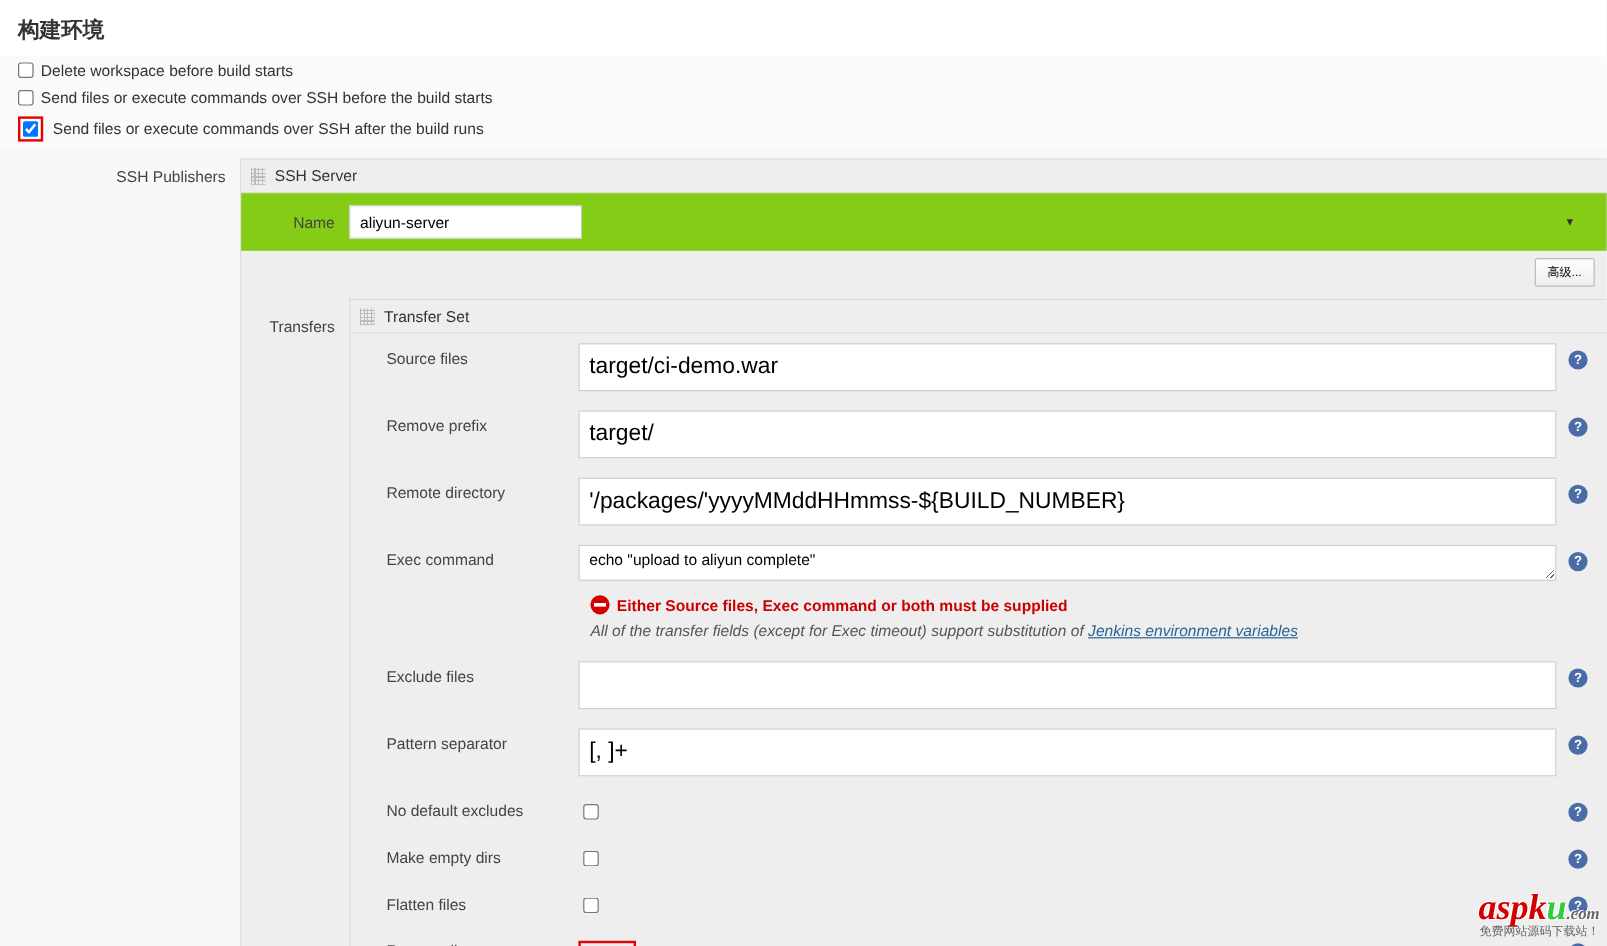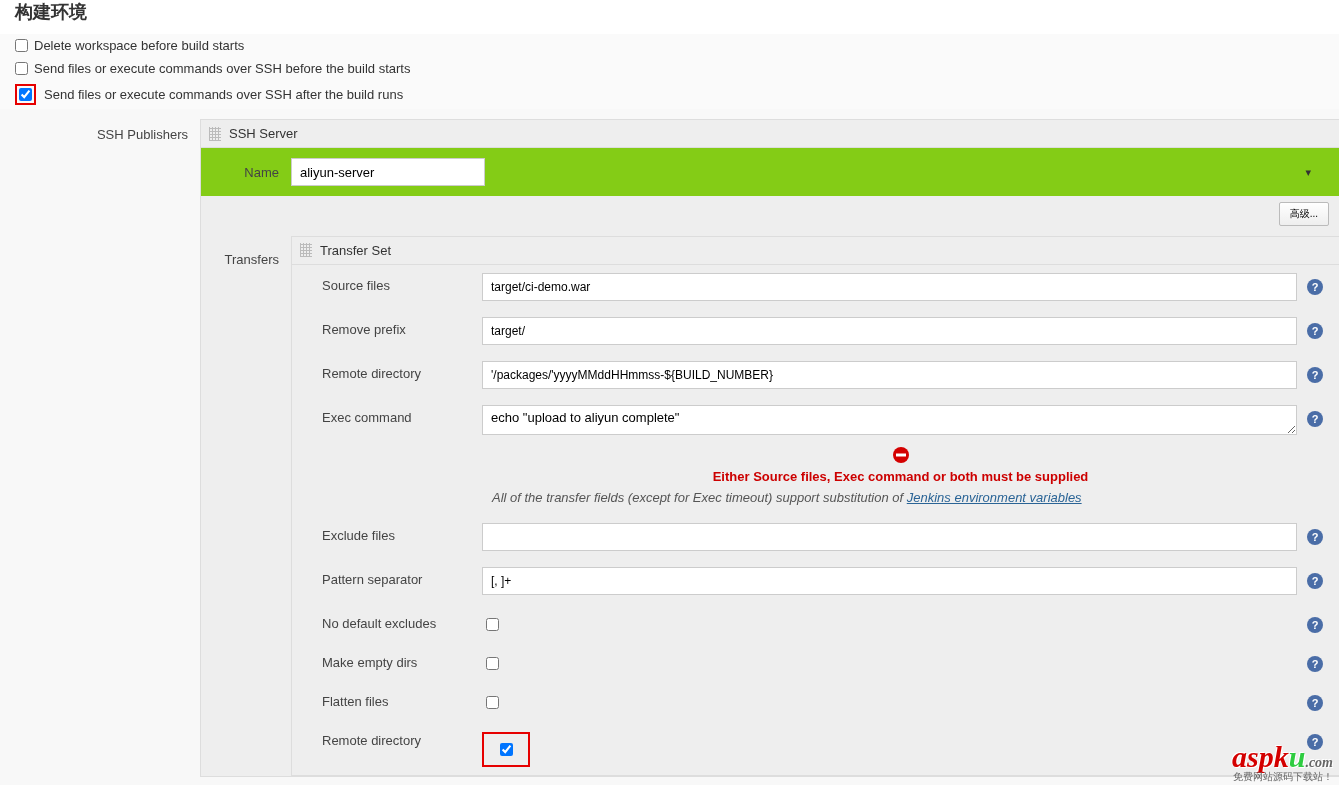--- a/index.html
+++ b/index.html
@@ -6,21 +6,21 @@
   body {
     margin: 0;
     font-family: Arial, "Microsoft YaHei", sans-serif;
     font-size: 13px;
     color: #333;
     background: #fff;
   }
   .section-title {
     font-size: 18px;
     font-weight: bold;
-    padding: 0 15px 10px;
+    padding: 13px 15px 10px;
   }
   .checkbox-row {
     padding: 4px 15px;
     background: #fafafa;
     display: flex;
     align-items: center;
     gap: 6px;
   }
   .checkbox-row input { margin: 0; }
   .hl-box {
@@ -126,40 +126,40 @@
   }
   .transfer-panel {
     flex: 1;
     background: #eee;
     border: 1px solid #ddd;
     border-right: none;
     margin-right: 0;
   }
   .transfer-header {
     display: flex;
-    align-items: flex-start;
+    align-items: center;
     padding: 6px 8px;
     border-bottom: 1px solid #ddd;
   }
   .field-row {
     display: flex;
     align-items: flex-start;
     padding: 8px 10px 8px 0;
   }
   .field-label {
     width: 190px;
     padding: 5px 12px 0 30px;
     color: #444;
   }
   .field-input {
     flex: 1;
-    height: 28px;
+    height: 40px;
     border: 1px solid #ccc;
     padding: 0 8px;
-    font-size: 12px;
+    font-size: 19px;
     background: #fff;
   }
   .field-textarea {
     flex: 1;
     height: 30px;
     border: 1px solid #ccc;
     padding: 4px 8px;
     font-size: 13px;
     background: #fff;
     resize: both;
@@ -185,21 +185,20 @@
   .help-icon::before {
     content: "?";
   }
   .error-row {
     display: flex;
     align-items: center;
     gap: 6px;
     padding: 4px 30px 2px 200px;
     color: #c00;
     font-weight: bold;
-    flex-direction: column;
   }
   .error-icon {
     width: 16px;
     height: 16px;
     border-radius: 50%;
     background: #d40000;
     position: relative;
     flex-shrink: 0;
   }
   .error-icon::after {

